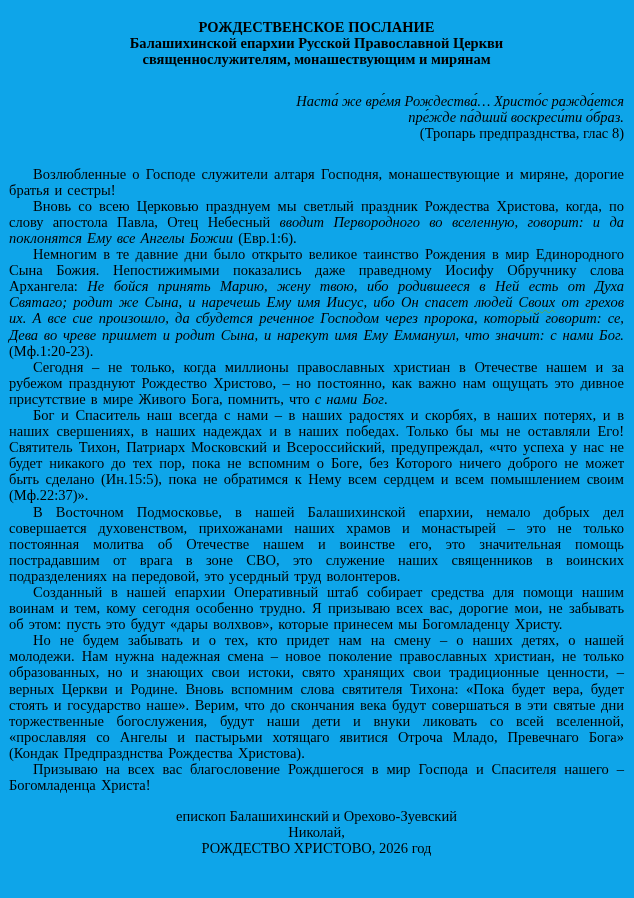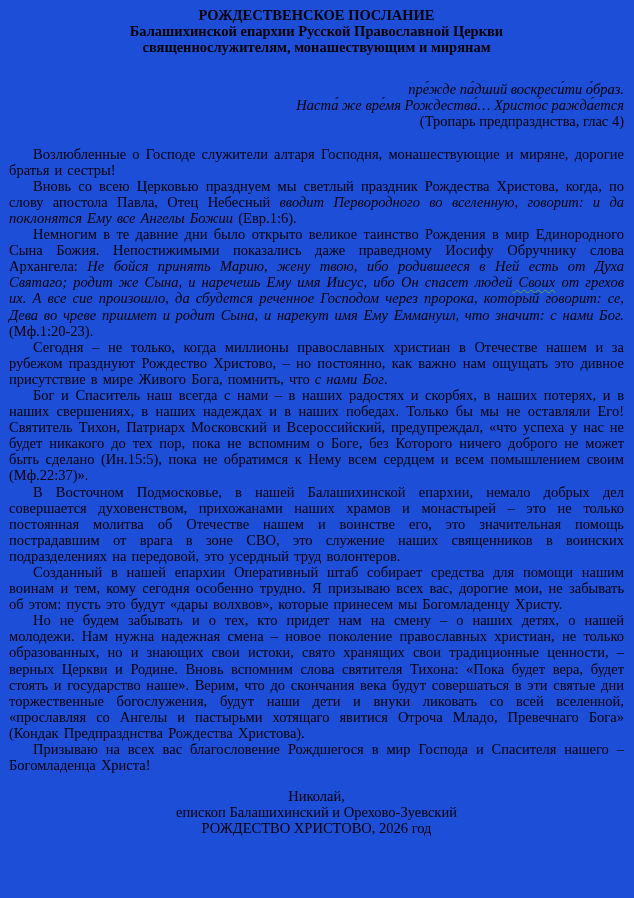--- a/index.html
+++ b/index.html
@@ -1,34 +1,34 @@
 <!DOCTYPE html>
 <html lang="ru" style="--squiggle-color: #5aa64b;"><head>
 <meta charset="utf-8">
 <style>
   html, body { margin: 0; padding: 0; background: #ffffff; }
   .page {
     position: relative;
     width: 634px;
     height: 898px;
     box-sizing: border-box;
-    padding: 7px 10px 0 9px;
-    background: #1d4ed8;
+    padding: 19px 10px 0 9px;
+    background: #0ea5e9;
     color: #000000;
     font-family: "Liberation Serif", "DejaVu Serif", serif;
     font-size: 14.5px;
     line-height: 16.1px;
     overflow: hidden;
   }
   .title-block { text-align: center; font-weight: bold; }
   .title-line { margin: 0; }
   .epigraph { text-align: right; margin-top: 26px; }
   .epigraph-line { font-style: italic; }
   .epigraph-attribution { font-style: normal; }
-  .doc-body { margin-top: 16px; }
+  .doc-body { margin-top: 24px; }
   .para {
     margin: 0;
     text-align: justify;
     text-indent: 24px;
     word-spacing: 1.5px;
   }
   .it { font-style: italic; }
   .squiggle {
     text-decoration-line: underline;
     text-decoration-style: wavy;
@@ -45,36 +45,36 @@
 
 <div class="page">
 
   <div class="title-block">
     <div class="title-line">РОЖДЕСТВЕНСКОЕ ПОСЛАНИЕ</div>
     <div class="title-line">Балашихинской епархии Русской Православной Церкви</div>
     <div class="title-line">священнослужителям, монашествующим и мирянам</div>
   </div>
 
   <div class="epigraph">
+    <div class="epigraph-line">Наста́ же вре́мя Рождества́… Христо́с ражда́ется</div>
     <div class="epigraph-line">пре́жде па́дший воскреси́ти о́браз.</div>
-    <div class="epigraph-line">Наста́ же вре́мя Рождества́… Христо́с ражда́ется</div>
-    <div class="epigraph-attribution">(Тропарь предпразднства, глас 4)</div>
+    <div class="epigraph-attribution">(Тропарь предпразднства, глас 8)</div>
   </div>
 
   <div class="doc-body">
       <p class="para"><span>Возлюбленные о Господе служители алтаря Господня, монашествующие и миряне, дорогие братья и сестры!</span></p>
       <p class="para"><span>Вновь со всею Церковью празднуем мы светлый праздник Рождества Христова, когда, по слову апостола Павла, Отец Небесный </span><span class="it">вводит Первородного во вселенную, говорит: и да поклонятся Ему все Ангелы Божии</span><span> (Евр.1:6).</span></p>
       <p class="para"><span>Немногим в те давние дни было открыто великое таинство Рождения в мир Единородного Сына Божия. Непостижимыми показались даже праведному Иосифу Обручнику слова Архангела: </span><span class="it">Не бойся принять Марию, жену твою, ибо родившееся в Ней есть от Духа Святаго; родит же Сына, и наречешь Ему имя Иисус, ибо Он спасет людей</span><span class="it squiggle"> Своих</span><span class="it"> от грехов их. А все сие произошло, да сбудется реченное Господом через пророка, который говорит: се, Дева во чреве приимет и родит Сына, и нарекут имя Ему Еммануил, что значит: с нами Бог. </span><span>(Мф.1:20-23).</span></p>
       <p class="para"><span>Сегодня – не только, когда миллионы православных христиан в Отечестве нашем и за рубежом празднуют Рождество Христово, – но постоянно, как важно нам ощущать это дивное присутствие в мире Живого Бога, помнить, что </span><span class="it">с нами Бог</span><span>.</span></p>
       <p class="para"><span>Бог и Спаситель наш всегда с нами – в наших радостях и скорбях, в наших потерях, и в наших свершениях, в наших надеждах и в наших победах. Только бы мы не оставляли Его! Святитель Тихон, Патриарх Московский и Всероссийский, предупреждал, «что успеха у нас не будет никакого до тех пор, пока не вспомним о Боге, без Которого ничего доброго не может быть сделано (Ин.15:5), пока не обратимся к Нему всем сердцем и всем помышлением своим (Мф.22:37)».</span></p>
       <p class="para"><span>В Восточном Подмосковье, в нашей Балашихинской епархии, немало добрых дел совершается духовенством, прихожанами наших храмов и монастырей – это не только постоянная молитва об Отечестве нашем и воинстве его, это значительная помощь пострадавшим от врага в зоне СВО, это служение наших священников в воинских подразделениях на передовой, это усердный труд волонтеров.</span></p>
       <p class="para"><span>Созданный в нашей епархии Оперативный штаб собирает средства для помощи нашим воинам и тем, кому сегодня особенно трудно. Я призываю всех вас, дорогие мои, не забывать об этом: пусть это будут «дары волхвов», которые принесем мы Богомладенцу Христу.</span></p>
       <p class="para"><span>Но не будем забывать и о тех, кто придет нам на смену – о наших детях, о нашей молодежи. Нам нужна надежная смена – новое поколение православных христиан, не только образованных, но и знающих свои истоки, свято хранящих свои традиционные ценности, – верных Церкви и Родине. Вновь вспомним слова святителя Тихона: «Пока будет вера, будет стоять и государство наше». Верим, что до скончания века будут совершаться в эти святые дни торжественные богослужения, будут наши дети и внуки ликовать со всей вселенной, «прославляя со Ангелы и пастырьми хотящаго явитися Отроча Младо, Превечнаго Бога» (Кондак Предпразднства Рождества Христова).</span></p>
       <p class="para"><span>Призываю на всех вас благословение Рождшегося в мир Господа и Спасителя нашего – Богомладенца Христа!</span></p>
     </div>
 
   <div class="signature">
+    <div class="signature-line">епископ Балашихинский и Орехово-Зуевский</div>
     <div class="signature-line">Николай,</div>
-    <div class="signature-line">епископ Балашихинский и Орехово-Зуевский</div>
     <div class="signature-line">РОЖДЕСТВО ХРИСТОВО, 2026 год</div>
   </div>
 
 </div>
 
 </body></html>

